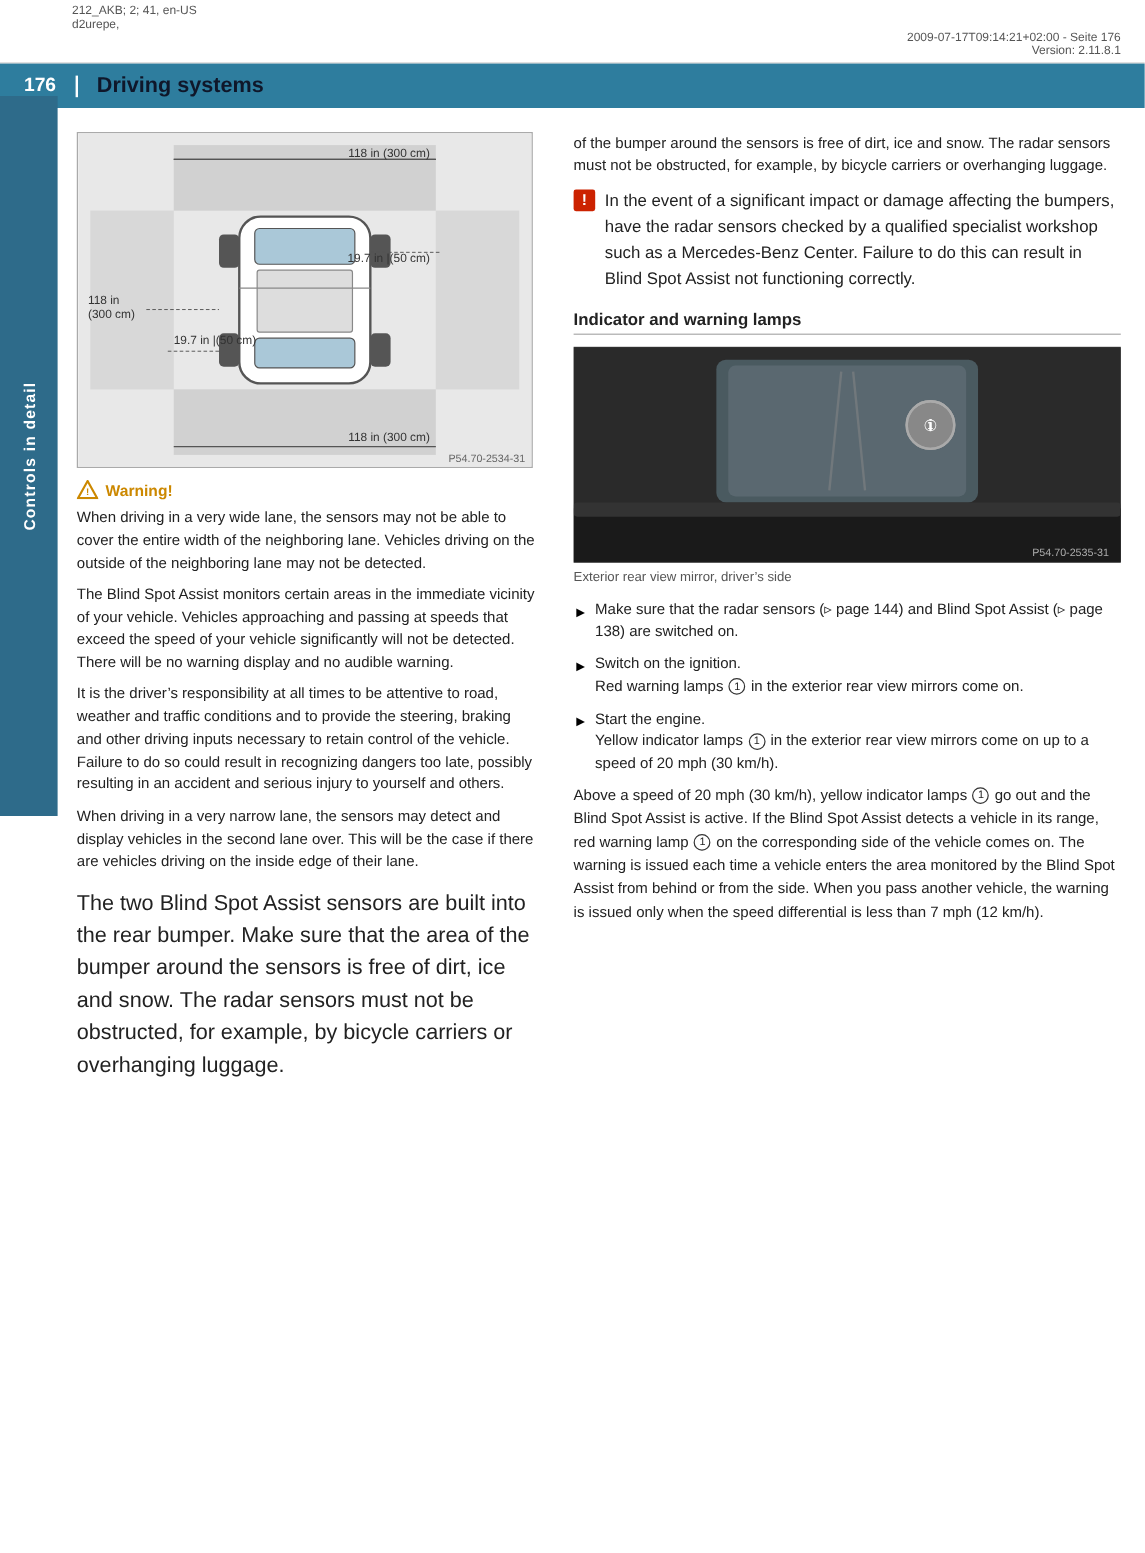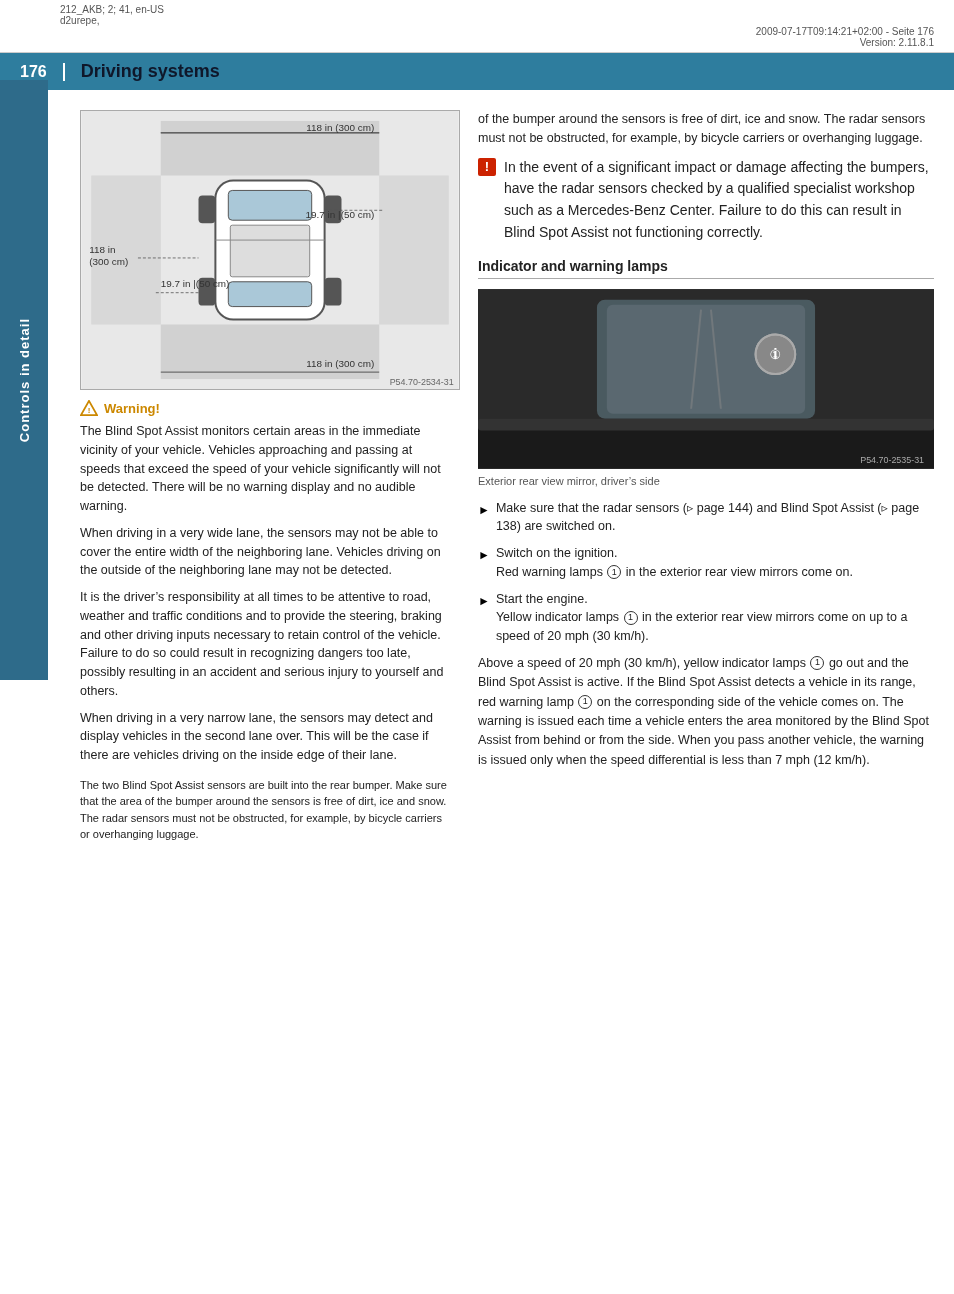--- a/index.html
+++ b/index.html
@@ -69,21 +69,21 @@
     
     .content {
       margin-left: 48px;
       display: flex;
       gap: 0;
       padding: 20px 0 20px 0;
     }
 
     .left-col {
       width: 420px;
-      padding: 0 20px 0 32px;
+      padding: 0 20px 0 16px;
       flex-shrink: 0;
     }
 
     .right-col {
       flex: 1;
       padding: 0 20px 0 10px;
     }
 
     
     .diagram-box {
@@ -125,21 +125,21 @@
     }
 
     .warning-text p {
       margin-bottom: 8px;
       line-height: 1.5;
       font-size: 12.5px;
     }
 
     .two-col-note {
       margin-top: 12px;
-      font-size: 11px;
+      font-size: 18px;
       line-height: 1.5;
     }
 
     
     .body-text p {
       margin-bottom: 8px;
       line-height: 1.55;
       font-size: 12.5px;
     }
 
@@ -308,22 +308,22 @@
 
     <div class="warning-section">
       <div class="warning-title">
         <svg class="warning-triangle" viewBox="0 0 20 18" xmlns="http://www.w3.org/2000/svg">
           <polygon points="10,1 19,17 1,17" fill="none" stroke="#cc8800" stroke-width="2"></polygon>
           <text x="10" y="14.5" font-size="9" text-anchor="middle" fill="#cc8800" font-weight="bold">!</text>
         </svg>
         <span>Warning!</span>
       </div>
       <div class="warning-text">
+        <p>When driving in a very wide lane, the sensors may not be able to cover the entire width of the neighboring lane. Vehicles driving on the outside of the neighboring lane may not be detected.</p>
         <p>The Blind Spot Assist monitors certain areas in the immediate vicinity of your vehicle. Vehicles approaching and passing at speeds that exceed the speed of your vehicle significantly will not be detected. There will be no warning display and no audible warning.</p>
-        <p>When driving in a very wide lane, the sensors may not be able to cover the entire width of the neighboring lane. Vehicles driving on the outside of the neighboring lane may not be detected.</p>
         <p>It is the driver’s responsibility at all times to be attentive to road, weather and traffic conditions and to provide the steering, braking and other driving inputs necessary to retain control of the vehicle. Failure to do so could result in recognizing dangers too late, possibly resulting in an accident and serious injury to yourself and others.</p>
         <p>When driving in a very narrow lane, the sensors may detect and display vehicles in the second lane over. This will be the case if there are vehicles driving on the inside edge of their lane.</p>
       </div>
     </div>
 
     <div class="two-col-note">The two Blind Spot Assist sensors are built into the rear bumper. Make sure that the area of the bumper around the sensors is free of dirt, ice and snow. The radar sensors must not be obstructed, for example, by bicycle carriers or overhanging luggage.</div>
 
   </div>
 
   <div class="right-col">

